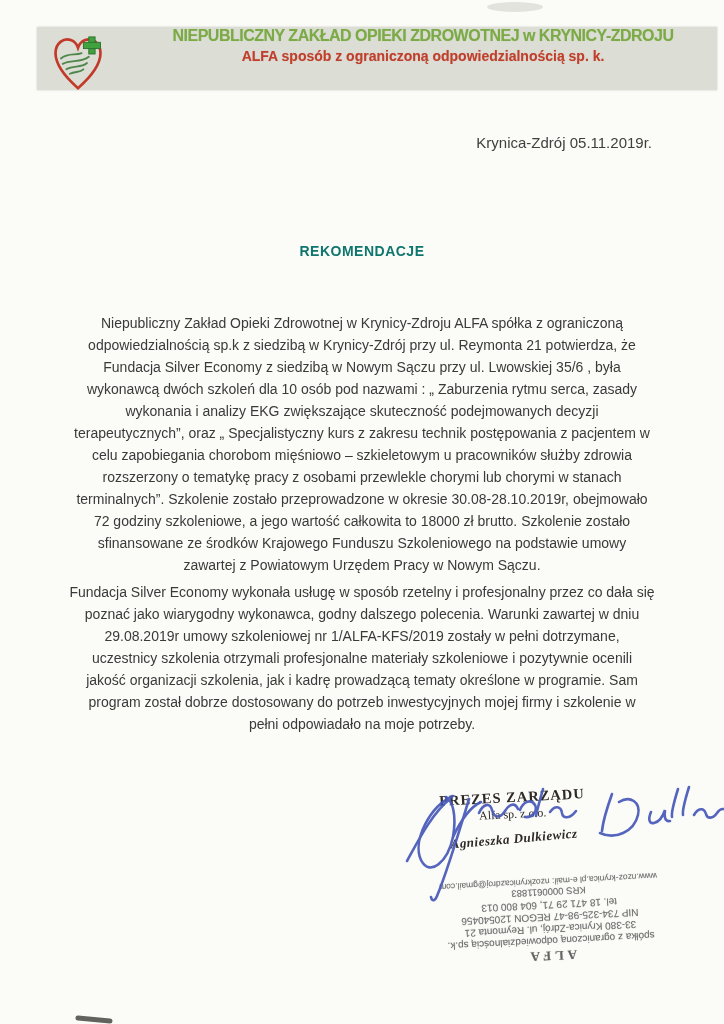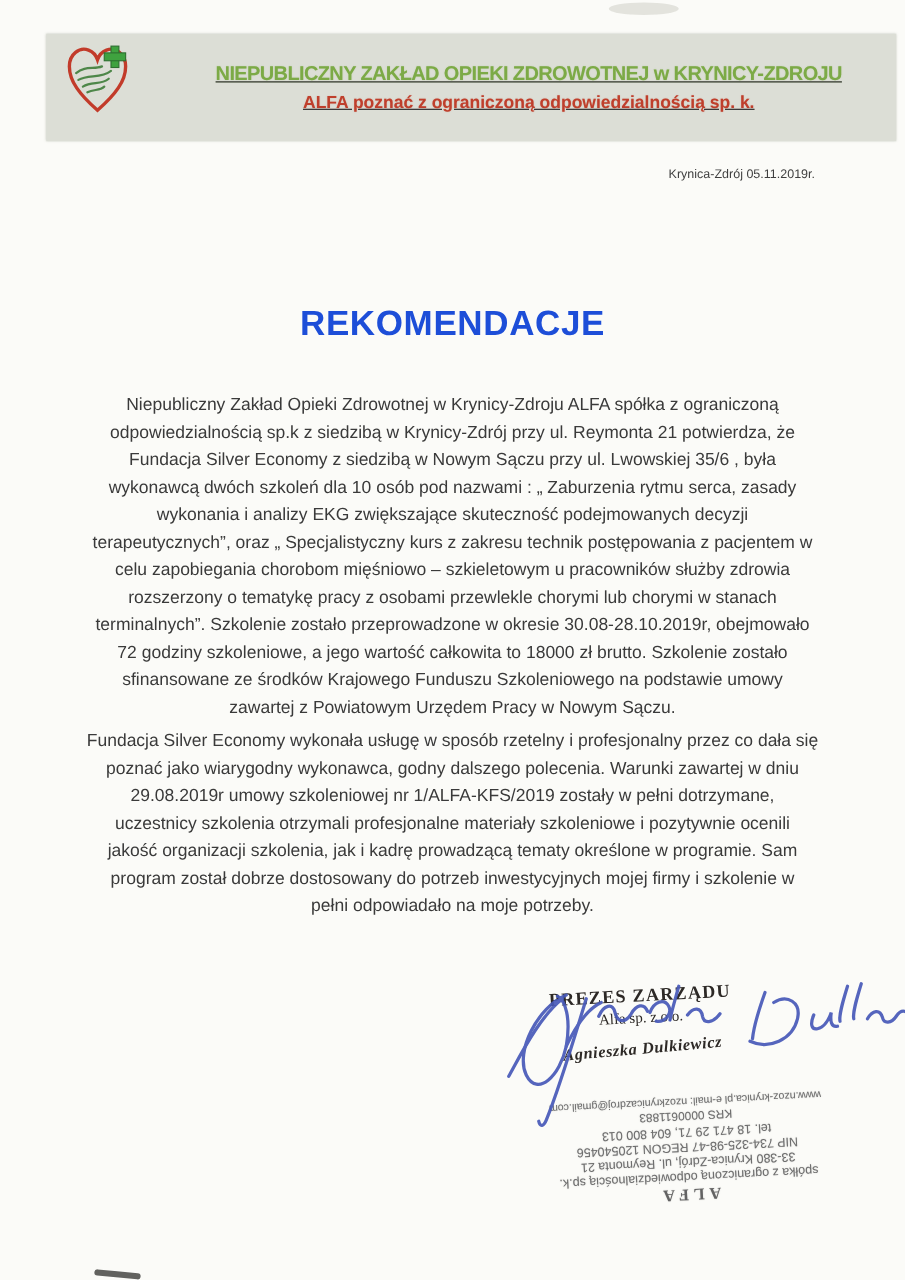--- a/index.html
+++ b/index.html
@@ -7,46 +7,45 @@
     position:relative;
     width:724px;height:1024px;
     margin:0 auto;
     background:#fbfbf8;
     overflow:hidden;
     font-family:"Liberation Sans", sans-serif;
     color:#3b3b3b;
   }
   
   .band{
-    position:absolute;left:37px;top:27px;width:680px;height:86px;
+    position:absolute;left:37px;top:27px;width:680px;height:63px;
     background:#dcded6;
-    display:flex;align-items:center;
+    display:flex;align-items:flex-start;
     box-shadow:0 0 2px rgba(120,125,110,.35);
-    text-decoration:underline;
   }
   .band-logo{position:absolute;left:14px;top:4px;}
   .band-text{flex:1;text-align:center;padding-left:92px;line-height:1.15;}
   .org-name{
     font-weight:bold;font-size:16px;letter-spacing:-0.5px;
     color:#7caa46;text-shadow:0 0 1px rgba(124,170,70,.4);
   }
   .org-subtitle{
     font-weight:bold;font-size:14px;margin-top:3px;
     color:#bf3f2c;text-shadow:0 0 1px rgba(191,63,44,.35);
   }
   
   .date-line{
     position:absolute;top:134px;right:72px;
-    font-size:10px;color:#3f3f3f;
+    font-size:15px;color:#3f3f3f;
   }
   
   .doc-title{
     position:absolute;top:243px;left:0;width:100%;
     text-align:center;margin:0;
-    font-size:28px;font-weight:bold;letter-spacing:0.5px;color:#1d4ed8;
+    font-size:14px;font-weight:bold;letter-spacing:0.5px;color:#0f766e;
   }
   
   .body-col{
     position:absolute;left:32px;top:312px;width:660px;
     text-align:center;
     font-size:14px;line-height:22px;color:#3a3a3a;
   }
   .body-col p{margin:0 0 5px 0;white-space:pre-line;}
   
   .sig-block{
@@ -88,21 +87,21 @@
     <svg class="band-logo" width="54" height="64" viewBox="0 0 60 70" aria-hidden="true">
       <path d="M30 63 C14 49 5 37 5 24 C5 13 14 6.5 22 9.5 C26.5 11.2 29 15 30 18 C31 15 33.5 11.2 38 9.5 C46 6.5 55 13 55 24 C55 37 46 49 30 63 Z" fill="none" stroke="#c23b2a" stroke-width="3" stroke-linecap="round"></path>
       <path d="M11 30 C19 23 27 27 34 24 M13 36 C22 31 33 35 42 28 M17 42 C25 37 33 41 40 35 M21 47 C27 44 32 46 36 42" fill="none" stroke="#3e7d3a" stroke-width="2" stroke-linecap="round" opacity="0.9"></path>
       <g>
         <rect x="42" y="6" width="7" height="19" fill="#3fa23f" stroke="#2e7030" stroke-width="1"></rect>
         <rect x="36" y="12" width="19" height="7" fill="#3fa23f" stroke="#2e7030" stroke-width="1"></rect>
       </g>
     </svg>
     <div class="band-text">
       <div class="org-name">NIEPUBLICZNY ZAKŁAD OPIEKI ZDROWOTNEJ w KRYNICY-ZDROJU</div>
-      <div class="org-subtitle">ALFA poznać z ograniczoną odpowiedzialnością sp. k.</div>
+      <div class="org-subtitle">ALFA sposób z ograniczoną odpowiedzialnością sp. k.</div>
     </div>
   </div>
 
   <div class="date-line">Krynica-Zdrój 05.11.2019r.</div>
 
   <h1 class="doc-title">REKOMENDACJE</h1>
 
   <div class="body-col">
     <p>Niepubliczny Zakład Opieki Zdrowotnej w Krynicy-Zdroju ALFA spółka z ograniczoną
 odpowiedzialnością sp.k z siedzibą w Krynicy-Zdrój przy ul. Reymonta 21 potwierdza, że

